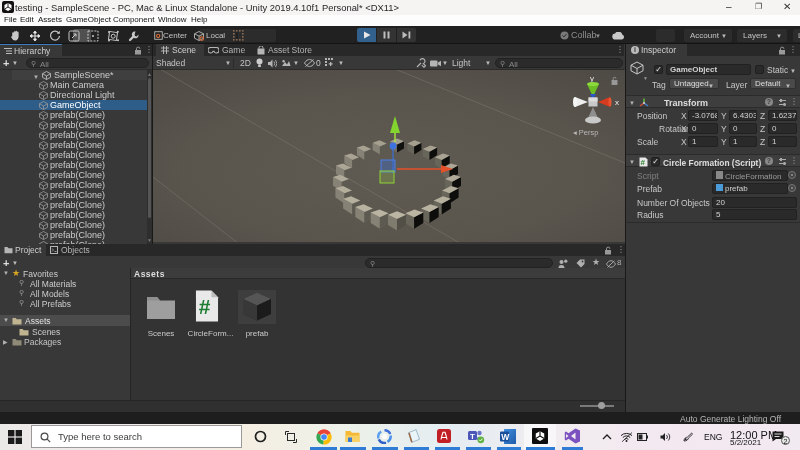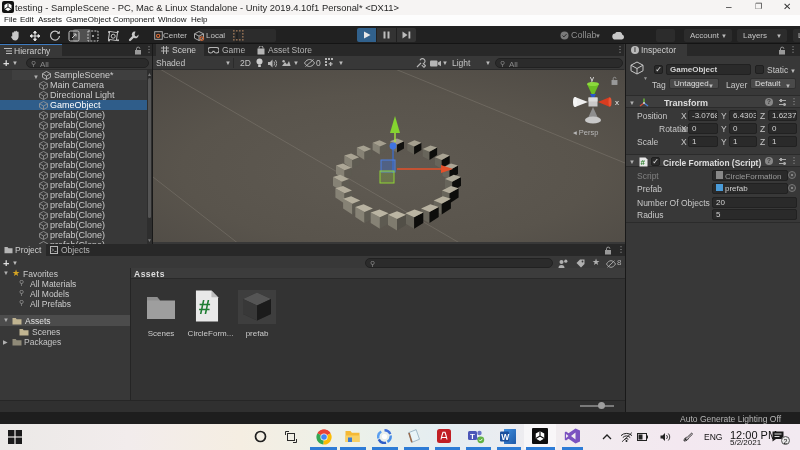--- a/index.html
+++ b/index.html
@@ -700,20 +700,27 @@
 
   <div id="taskbar" class="abs">
     <svg width="14" height="14" style="position:absolute;left:8px;top:6px" viewBox="0 0 14 14">
         <g fill="#1a1a1a">
           <rect x="0" y="0" width="6.4" height="6.4"></rect>
           <rect x="7.6" y="0" width="6.4" height="6.4"></rect>
           <rect x="0" y="7.6" width="6.4" height="6.4"></rect>
           <rect x="7.6" y="7.6" width="6.4" height="6.4"></rect>
         </g>
       </svg>
+    <div class="abs" style="left:31px; top:1px; width:211px; height:23px; background:#ffffff; border:1px solid #9a9a9a;">
+      <svg width="11" height="11" style="position:absolute;left:8px;top:6px" viewBox="0 0 11 11">
+          <circle cx="4.5" cy="4.5" r="3.4" fill="none" stroke="#4a4a4a" stroke-width="1.2"></circle>
+          <path d="M7.2 7.2 L10.2 10.2" stroke="#4a4a4a" stroke-width="1.2"></path>
+        </svg>
+      <span style="position:absolute; left:26px; top:5px; font-size:9.5px; color:#3c3c3c;">Type here to search</span>
+    </div>
     <svg width="13" height="13" style="position:absolute;left:254px;top:6px" viewBox="0 0 13 13">
         <circle cx="6.5" cy="6.5" r="5" fill="none" stroke="#1f1f1f" stroke-width="1.7"></circle>
       </svg>
     <svg width="12" height="12" style="position:absolute;left:285px;top:7px" viewBox="0 0 12 12">
         <g stroke="#2a2a2a" stroke-width="1" fill="none">
           <rect x="2.5" y="2.5" width="7" height="7"></rect>
           <path d="M0.5 4 v-3.5 h3.5 M11.5 8 v3.5 h-3.5"></path>
         </g>
       </svg>
     <svg width="16" height="16" style="position:absolute;left:316px;top:5px" viewBox="0 0 16 16">

